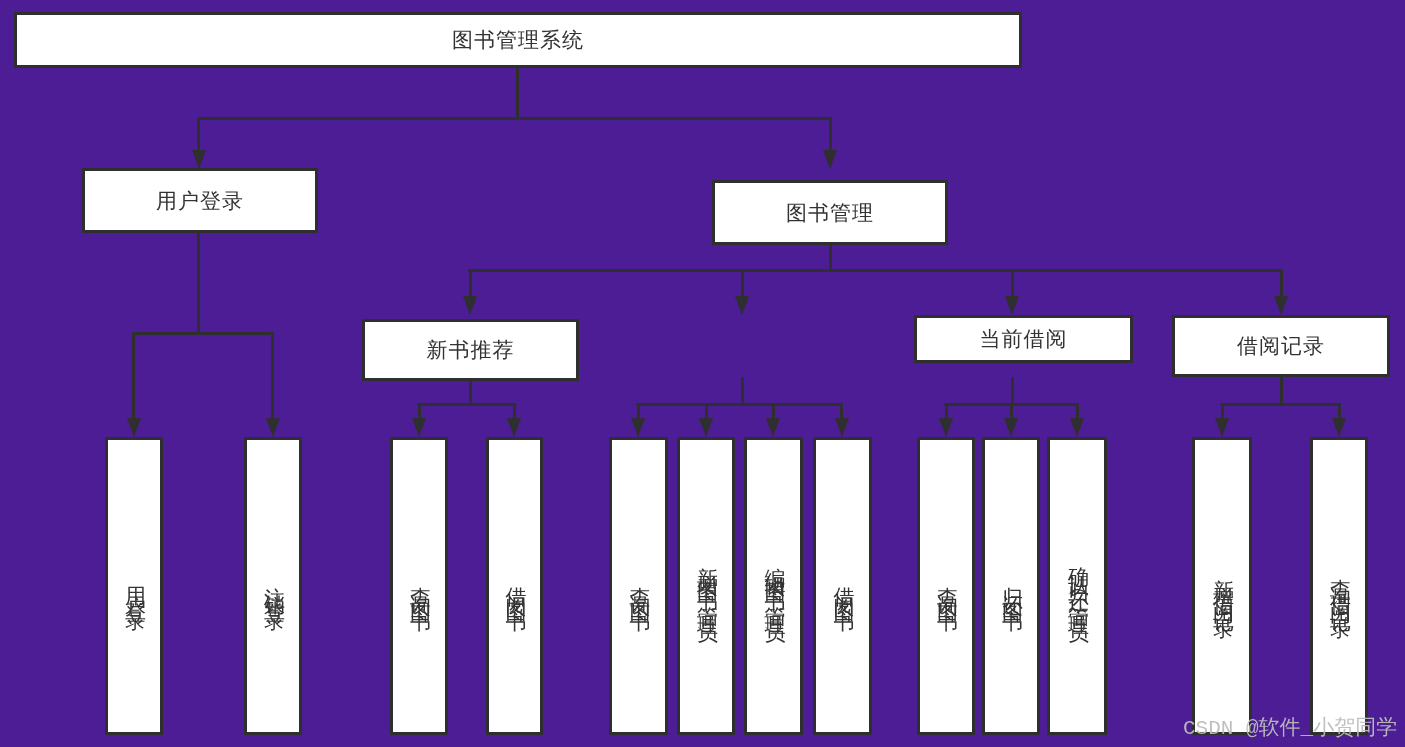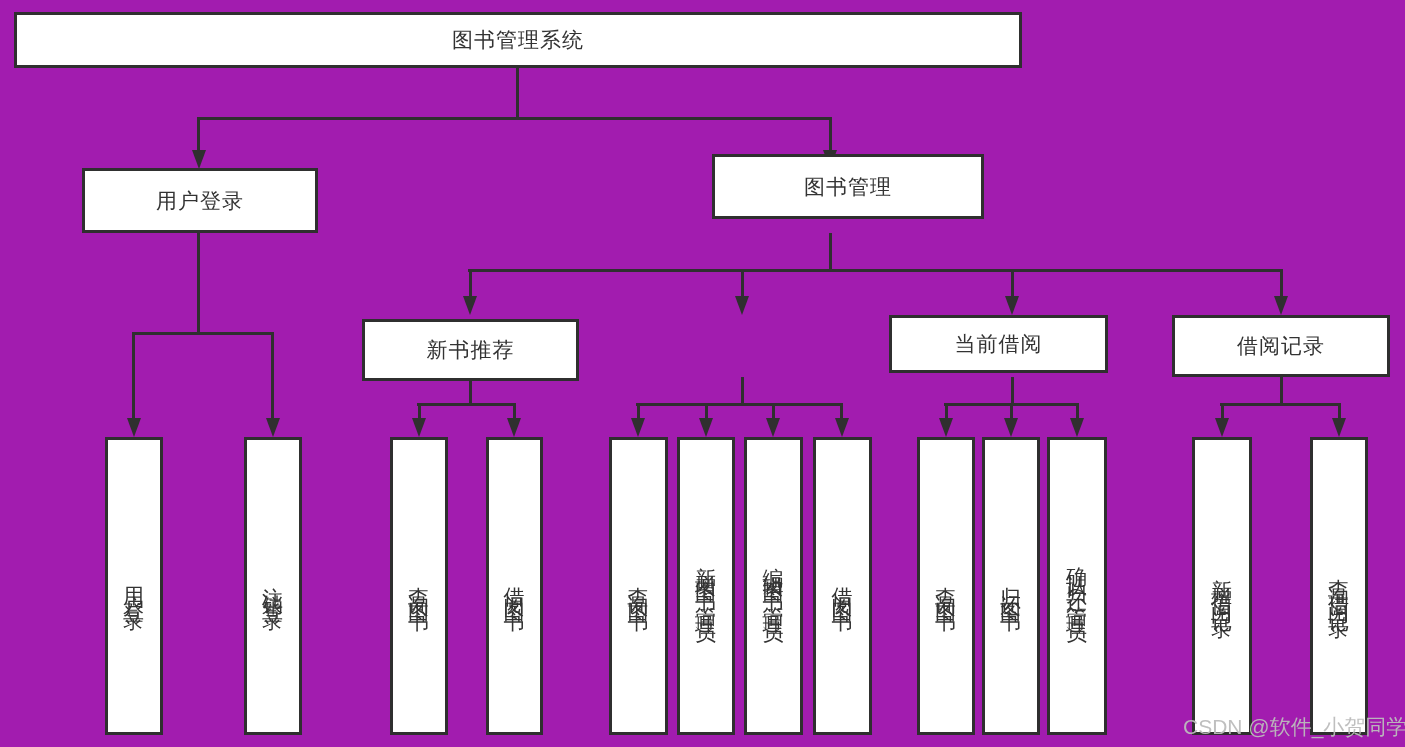--- a/index.html
+++ b/index.html
@@ -1,18 +1,18 @@
 <!DOCTYPE html>
 <html><head>
 <meta charset="utf-8">
 <style>
   html,body { margin:0; padding:0; background:#ffffff; }
   #canvas {
-    position:relative; width:1405px; height:747px; background:#a21caf;
-    font-family:Liberation Sans, sans-serif; color:#333333; overflow:hidden;
+    position:relative; width:1405px; height:747px; background:#4c1d95;
+    font-family:Liberation Mono, monospace; color:#333333; overflow:hidden;
   }
   .box {
     position:absolute; background:#ffffff; border:3px solid #2f2f2f;
     box-sizing:border-box; display:flex; align-items:center; justify-content:center;
     font-size:21px; color:#333333; letter-spacing:1px; z-index:2;
   }
   .vbox {
     position:absolute; background:#ffffff; border:3px solid #2f2f2f;
     box-sizing:border-box; display:flex; align-items:center; justify-content:center;
     font-size:21px; color:#333333; z-index:2;
@@ -36,28 +36,28 @@
 
 <div id="canvas">
 
   <div class="box" style="left:14px;top:12px;width:1008px;height:56px">
     <span>图书管理系统</span>
   </div>
 
   <div class="box" style="left:82px;top:168px;width:236px;height:65px">
     <span>用户登录</span>
   </div>
-  <div class="box" style="left:712px;top:154px;width:272px;height:65px">
+  <div class="box" style="left:712px;top:180px;width:236px;height:65px">
     <span>图书管理</span>
   </div>
 
   <div class="box" style="left:362px;top:319px;width:217px;height:62px">
     <span>新书推荐</span>
   </div>
-  <div class="box" style="left:889px;top:315px;width:219px;height:58px">
+  <div class="box" style="left:914px;top:315px;width:219px;height:48px">
     <span>当前借阅</span>
   </div>
   <div class="box" style="left:1172px;top:315px;width:218px;height:62px">
     <span>借阅记录</span>
   </div>
 
   <div class="vbox" style="left:105px;width:58px">
     <span class="vtext">用户登录</span>
   </div>
   <div class="vbox" style="left:244px;width:58px">

